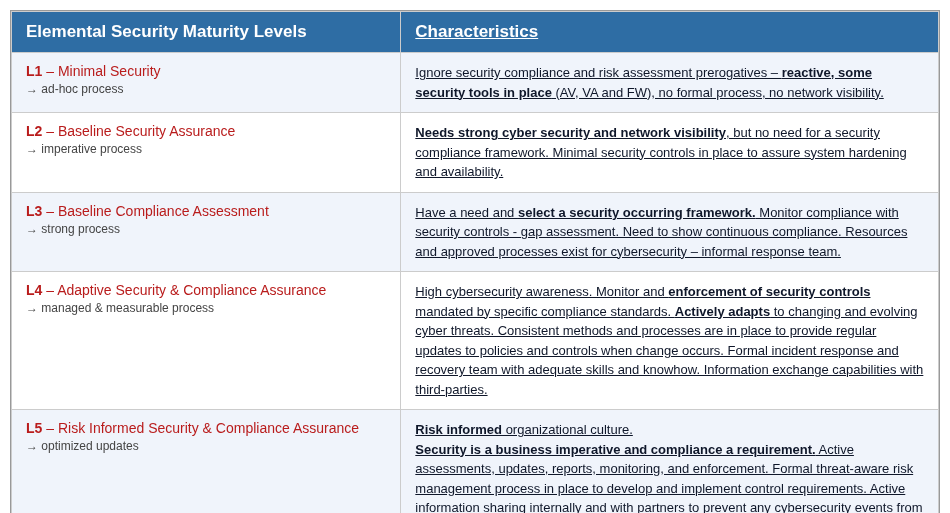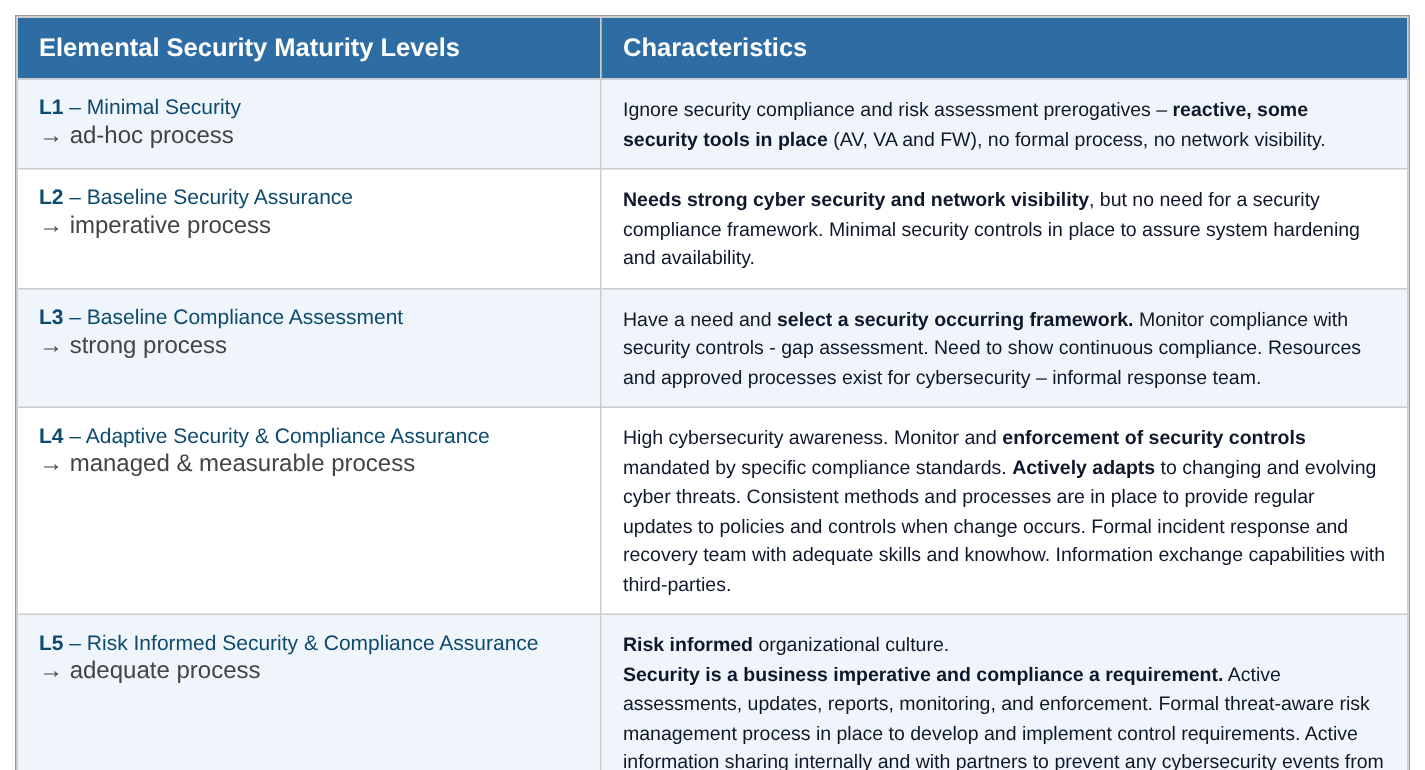--- a/index.html
+++ b/index.html
@@ -50,45 +50,46 @@
       background-color: #f0f4fb;
     }
 
     tbody tr:nth-child(even) {
       background-color: #ffffff;
     }
 
     .level-name {
       font-size: 14px;
       font-weight: normal;
-      color: #0c4a6e;
+      color: #b91c1c;
     }
 
     .level-name strong {
       font-weight: bold;
     }
 
     .level-process {
-      font-size: 16px;
+      font-size: 12px;
       color: #444;
       margin-top: 3px;
     }
 
     .characteristics-col {
       font-size: 13px;
       line-height: 1.5;
       color: #0f172a;
     }
 
     .col-left {
       width: 42%;
     }
 
     .col-right {
       width: 58%;
+      text-decoration: underline;
     }
   </style>
 </head>
 <body>
 
 <div class="table-container">
   <table>
     <thead>
       <tr>
         <th class="col-left">Elemental Security Maturity Levels</th>
@@ -120,19 +121,19 @@
         <tr>
           <td class="col-left">
             <div class="level-name"><strong>L4</strong> – Adaptive Security &amp; Compliance Assurance</div>
             <div class="level-process">→ managed &amp; measurable process</div>
           </td>
           <td class="col-right characteristics-col">High cybersecurity awareness. Monitor and <strong>enforcement of security controls</strong> mandated by specific compliance standards. <strong>Actively adapts</strong> to changing and evolving cyber threats. Consistent methods and processes are in place to provide regular updates to policies and controls when change occurs. Formal incident response and recovery team with adequate skills and knowhow.  Information exchange capabilities with third-parties.</td>
         </tr>
         <tr>
           <td class="col-left">
             <div class="level-name"><strong>L5</strong> – Risk Informed Security &amp; Compliance Assurance</div>
-            <div class="level-process">→ adequate  process</div>
+            <div class="level-process">→ optimized  updates</div>
           </td>
           <td class="col-right characteristics-col"><strong>Risk informed</strong> organizational culture.<br><strong>Security is a business imperative and compliance a requirement.</strong> Active assessments, updates, reports, monitoring, and enforcement. Formal threat-aware risk management process in place to develop and implement control requirements. Active information sharing internally and with partners to prevent any cybersecurity events from occurring.</td>
         </tr>
       </tbody>
   </table>
 </div>
 
 </body></html>

